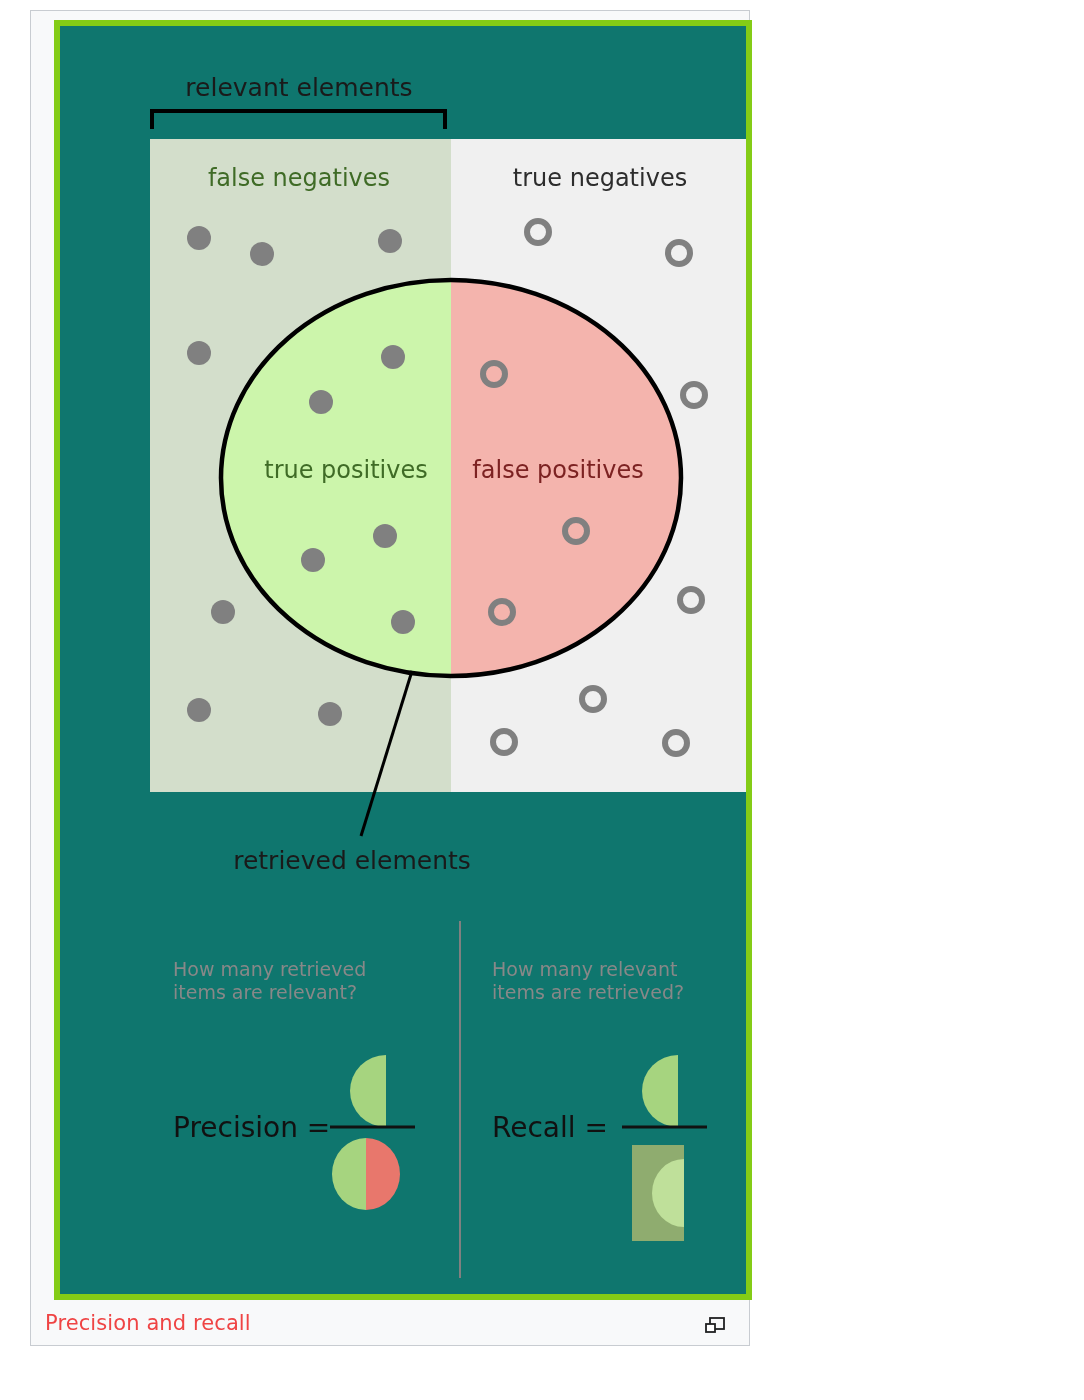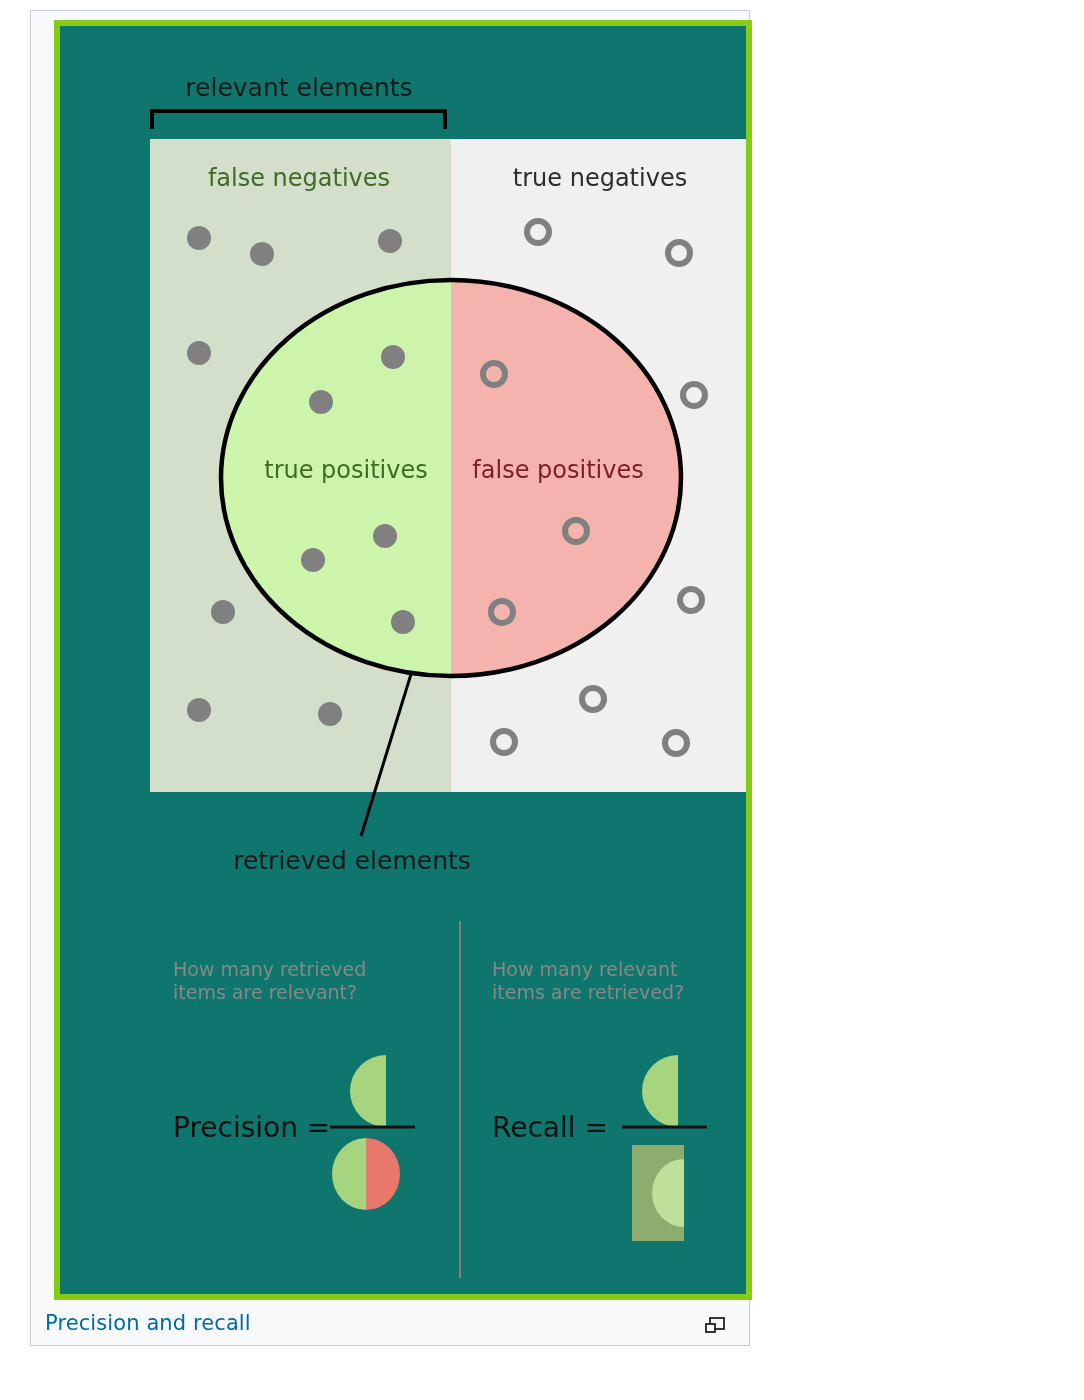--- a/index.html
+++ b/index.html
@@ -26,21 +26,21 @@
     overflow:hidden;
     margin-left:13px;
   }
   #caption-bar{
     position:absolute;left:0;bottom:0;
     width:100%;height:44px;
     box-sizing:border-box;
   }
   #caption-text{
     position:absolute;left:14px;top:10px;
-    font-size:21px;color:#0369a1;
+    font-size:21px;color:#ef4444;
     letter-spacing:.1px;
     white-space:nowrap;
   }
   #enlarge-icon{
     position:absolute;right:24px;top:16px;
     width:20px;height:17px;
   }
 
   
   #diagram{position:absolute;left:0;top:0;}

